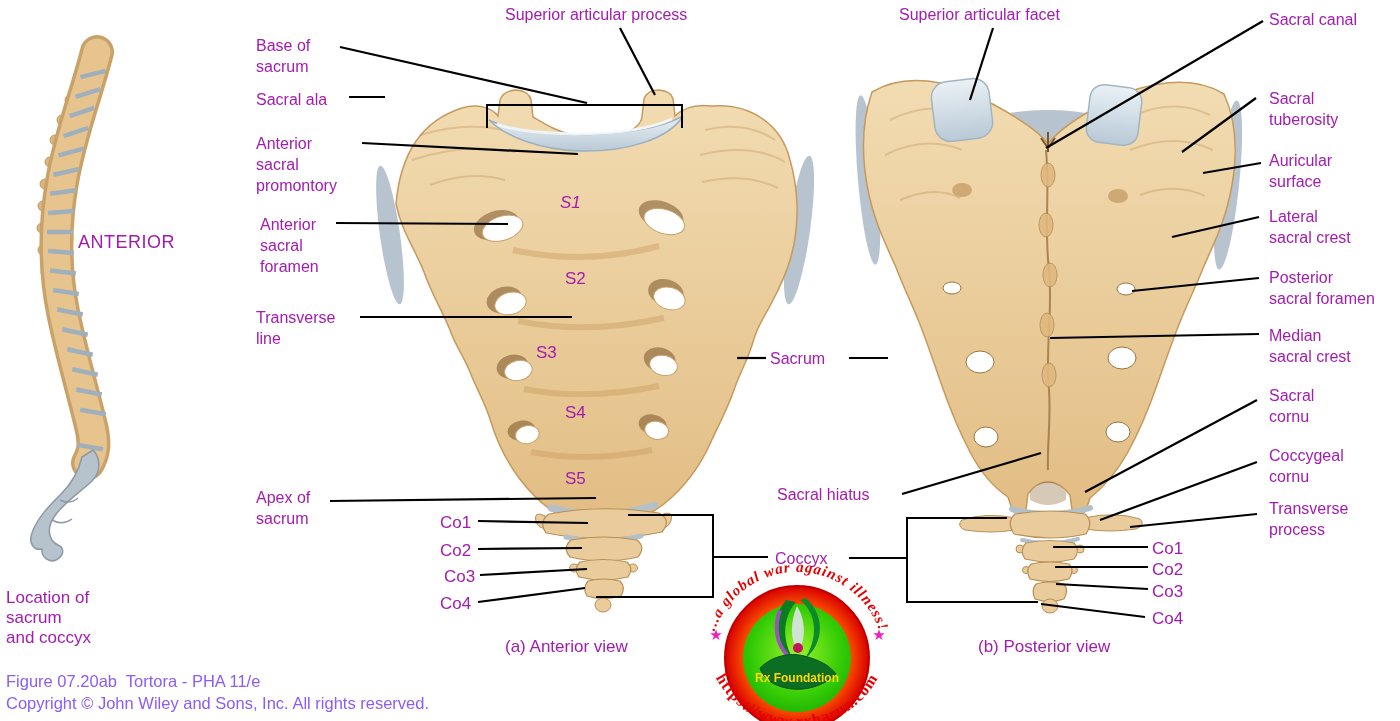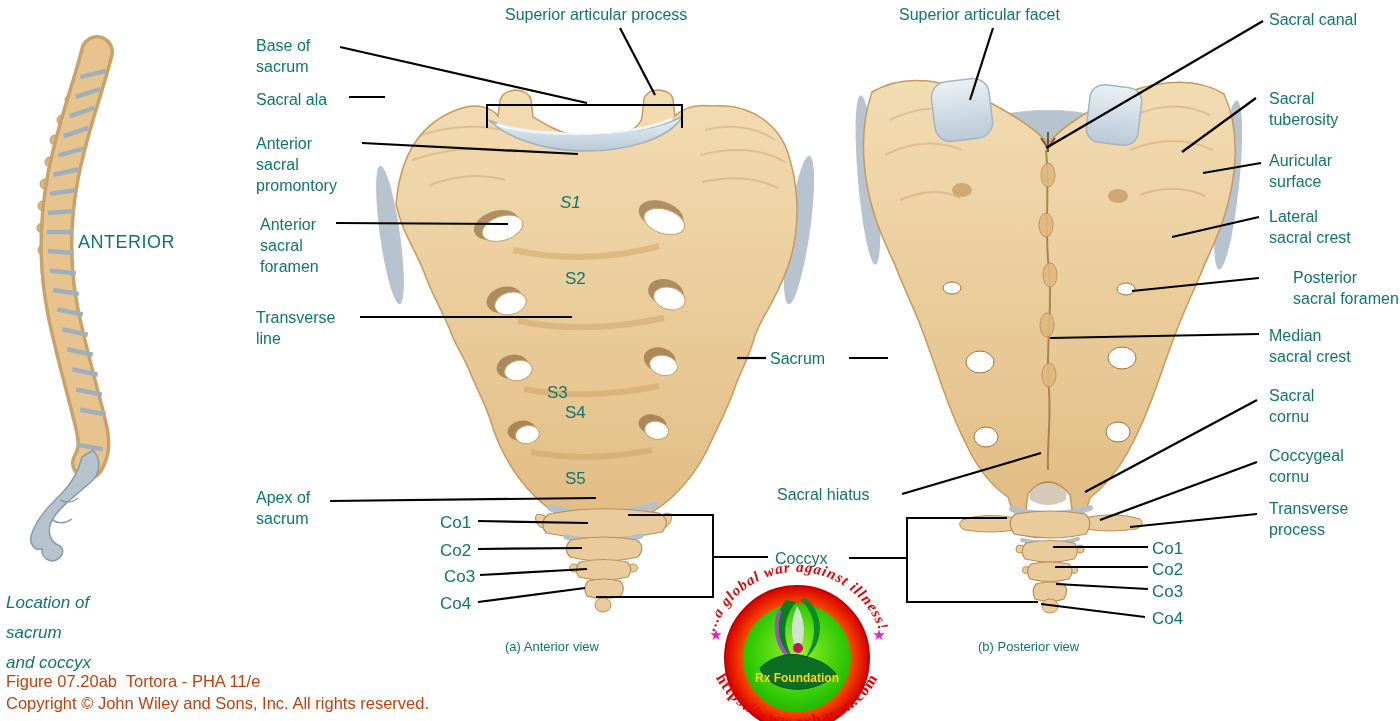--- a/index.html
+++ b/index.html
@@ -1,24 +1,24 @@
 <!DOCTYPE html>
 <html><head>
 <meta charset="utf-8">
 <style>
   html,body{margin:0;padding:0;background:#fff;}
   .canvas{position:relative;width:1400px;height:721px;background:#ffffff;overflow:hidden;
           font-family:"Liberation Sans",sans-serif;color:#000;}
   .art{position:absolute;left:0;top:0;}
-  .lbl{position:absolute;font:16px/21px "Liberation Sans",sans-serif;color:#0f766e;white-space:pre-wrap;}
+  .lbl{position:absolute;font:16px/21px "Liberation Sans",sans-serif;color:#a21caf;white-space:pre-wrap;}
   .lbl.seg{font-size:17px;}
-  .lbl.cap{font-size:13px;}
+  .lbl.cap{font-size:17px;}
   .lbl.orient{font-size:18px;letter-spacing:.5px;}
-  .lbl.loc{font-size:17px;line-height:30px;font-style:italic;}
-  .lbl.foot{font-size:16.5px;line-height:22px;color:#c2410c;}
+  .lbl.loc{font-size:17px;line-height:20px;}
+  .lbl.foot{font-size:16.5px;line-height:22px;color:#8b5cf6;}
 </style>
 </head>
 <body>
 
 <div class="canvas">
 
 <svg class="art" width="1400" height="721" viewBox="0 0 1400 721">
   <defs>
     <linearGradient id="boneG" x1="0" y1="0" x2="0" y2="1">
       <stop offset="0" stop-color="#f2dcb2"></stop>
@@ -290,42 +290,42 @@
 <div class="lbl" style="left:260px;top:214px;">Anterior
 sacral
 foramen</div>
 <div class="lbl" style="left:256px;top:307px;">Transverse
 line</div>
 <div class="lbl" style="left:256px;top:487px;">Apex of
 sacrum</div>
 
 <div class="lbl seg" style="left:560px;top:192px;font-style:italic;">S1</div>
 <div class="lbl seg" style="left:565px;top:268px;">S2</div>
-<div class="lbl seg" style="left:547px;top:342px;margin-top:40px;">S3</div>
+<div class="lbl seg" style="left:536px;top:342px;">S3</div>
 <div class="lbl seg" style="left:565px;top:402px;">S4</div>
 <div class="lbl seg" style="left:565px;top:468px;">S5</div>
 
 <div class="lbl seg" style="left:440px;top:512px;">Co1</div>
 <div class="lbl seg" style="left:440px;top:540px;">Co2</div>
 <div class="lbl seg" style="left:444px;top:566px;">Co3</div>
 <div class="lbl seg" style="left:440px;top:593px;">Co4</div>
 
 <div class="lbl" style="left:770px;top:348px;">Sacrum</div>
 <div class="lbl" style="left:777px;top:484px;">Sacral hiatus</div>
 <div class="lbl" style="left:775px;top:548px;">Coccyx</div>
 
 <div class="lbl" style="left:899px;top:4px;">Superior articular facet</div>
 <div class="lbl" style="left:1269px;top:9px;">Sacral canal</div>
 <div class="lbl" style="left:1269px;top:88px;">Sacral
 tuberosity</div>
 <div class="lbl" style="left:1269px;top:150px;">Auricular
 surface</div>
 <div class="lbl" style="left:1269px;top:206px;">Lateral
 sacral crest</div>
-<div class="lbl" style="left:1269px;top:267px;margin-left:24px;">Posterior
+<div class="lbl" style="left:1269px;top:267px;">Posterior
 sacral foramen</div>
 <div class="lbl" style="left:1269px;top:325px;">Median
 sacral crest</div>
 <div class="lbl" style="left:1269px;top:385px;">Sacral
 cornu</div>
 <div class="lbl" style="left:1269px;top:445px;">Coccygeal
 cornu</div>
 <div class="lbl" style="left:1269px;top:498px;">Transverse
 process</div>
 

